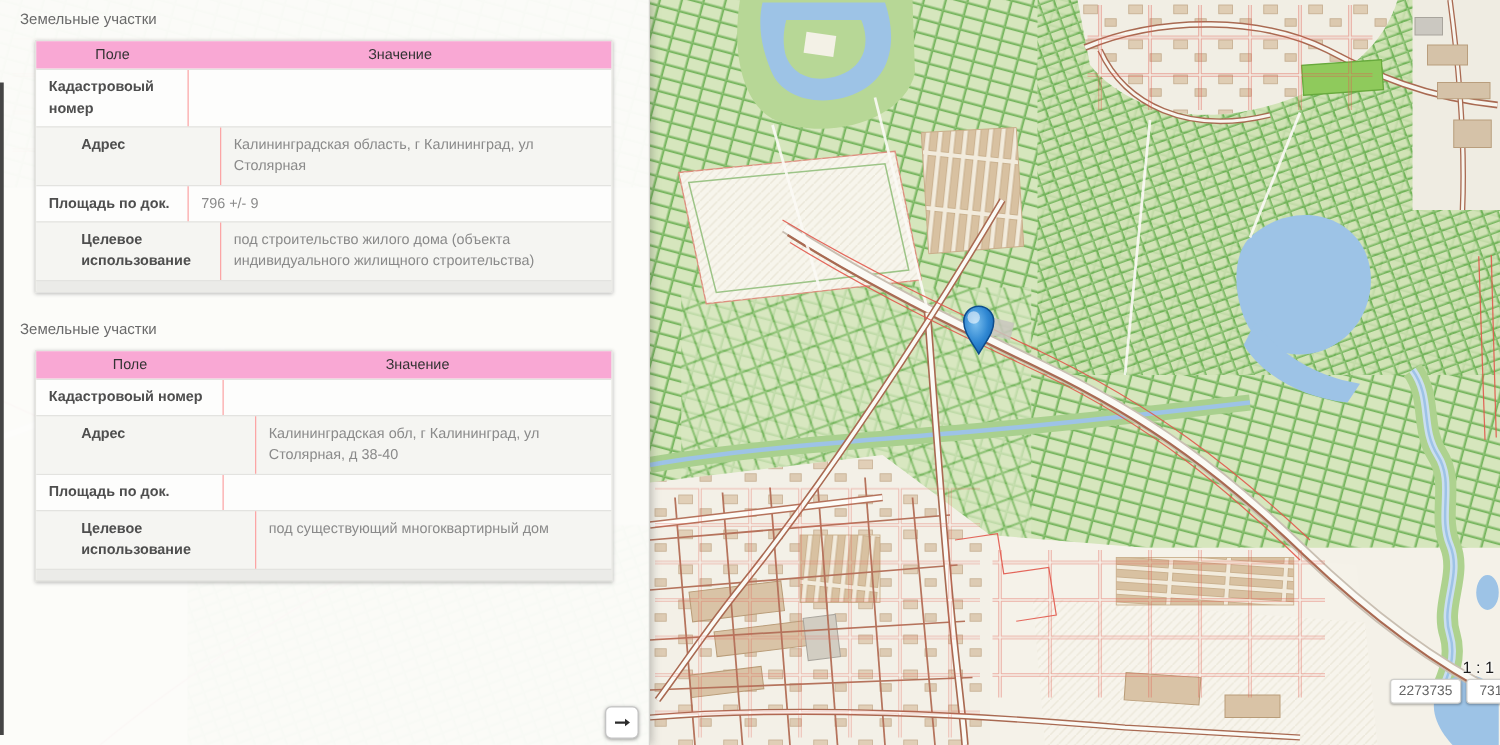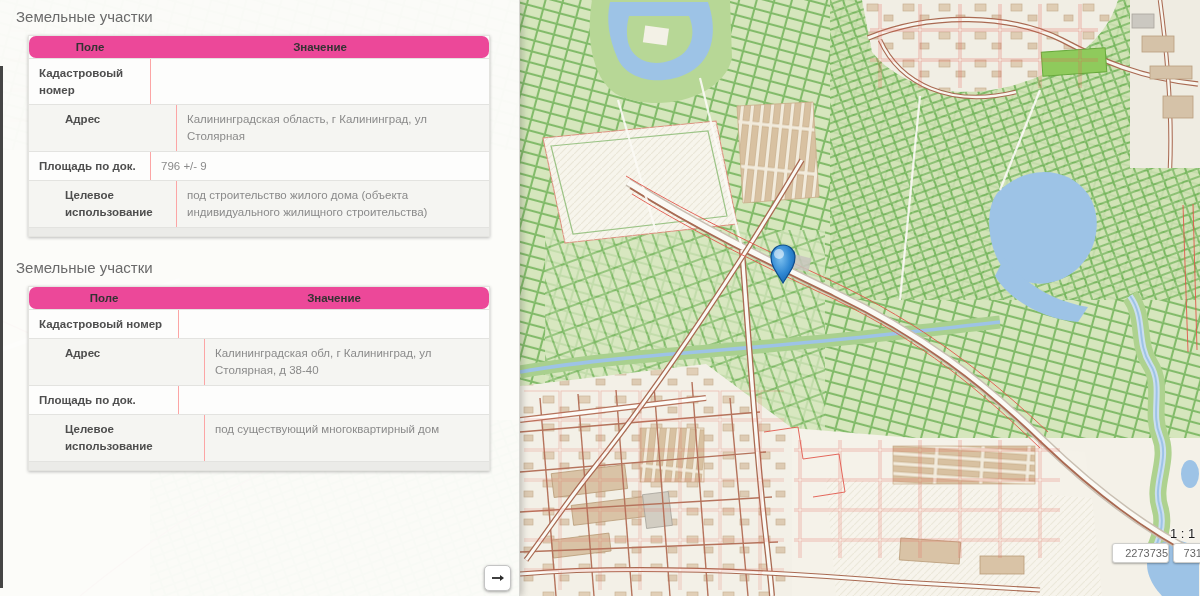--- a/index.html
+++ b/index.html
@@ -18,28 +18,28 @@
     box-shadow:2px 0 7px rgba(50,50,50,0.28);
     box-sizing:border-box;
   }
   .panel-header{position:relative;height:34px;margin:0 6px;border-bottom:1px dashed #dedeD8;}
   .panel-title{display:inline-block;padding-left:12px;line-height:33px;font-size:15px;color:#5c5c5c;letter-spacing:.3px;}
   .collapse-btn{
     position:absolute;top:7px;right:8px;width:19px;height:19px;
     background:#fff;border:1px solid #8f8f8f;border-radius:2px;padding:0;
     display:flex;align-items:center;justify-content:center;cursor:pointer;
   }
-  .section-title{font-size:15px;color:#6a6a6a;margin:22px 0 10px 16px;}
+  .section-title{font-size:12px;color:#6a6a6a;margin:22px 0 10px 16px;}
   .section.first .section-title{margin-top:8px;}
   .info-table{
     margin-left:28px;width:462px;background:#fdfdfc;
     box-shadow:0 1px 3px rgba(0,0,0,0.25);
     font-size:11.5px;box-sizing:border-box;border:1px solid #e4e4e0;
   }
-  .thead{display:flex;background:#ec4899;color:#333;font-weight:bold;border-radius:7px;}
+  .thead{display:flex;background:#f9a8d4;color:#333;font-weight:normal;}
   .th{padding:5px 6px;text-align:center;box-sizing:border-box;}
   .tr{display:flex;border-top:1px solid #e3e3e0;background:#fdfdfc;}
   .tr.alt{background:#f5f5f2;padding-left:26px;}
   .td{padding:6px 10px;line-height:1.45;box-sizing:border-box;}
   .cl{width:122px;flex:none;}
   .t2 .cl{width:150px;}
   .cv{flex:1;min-width:0;}
   .lab{font-weight:bold;color:#4e4e4e;border-right:1px solid #fca5a5;}
   .val{color:#8a8a8a;}
   .tfoot{height:8px;background:#ebebe8;border-top:1px solid #e3e3e0;}
@@ -55,21 +55,21 @@
   .scale-label{
     position:absolute;left:1170px;top:526px;font-size:13px;color:#1a1a1a;
     text-shadow:0 0 2px #fff,0 0 2px #fff,0 0 3px #fff;white-space:nowrap;
   }
   .coord-box{
     position:absolute;top:543px;height:20px;background:#fff;
     border:1px solid #cfcfcc;border-radius:3px;
     box-shadow:0 1px 2px rgba(0,0,0,0.3);
     font-size:11px;color:#666;line-height:19px;text-align:center;box-sizing:border-box;
   }
-  .coord-box.cx{left:1112px;width:57px;text-align:right;}
+  .coord-box.cx{left:1112px;width:57px;}
   .coord-box.cy{left:1173px;width:57px;}
 </style>
 </head>
 <body>
 
 <svg class="map" viewBox="0 0 1200 596" xmlns="http://www.w3.org/2000/svg">
   <defs>
     <pattern id="pA" width="17" height="11" patternUnits="userSpaceOnUse" patternTransform="rotate(15)">
       <rect x="0.4" y="0.4" width="16" height="10" fill="#d6e6bd" stroke="#74b45c" stroke-width="0.9"></rect>
     </pattern>

